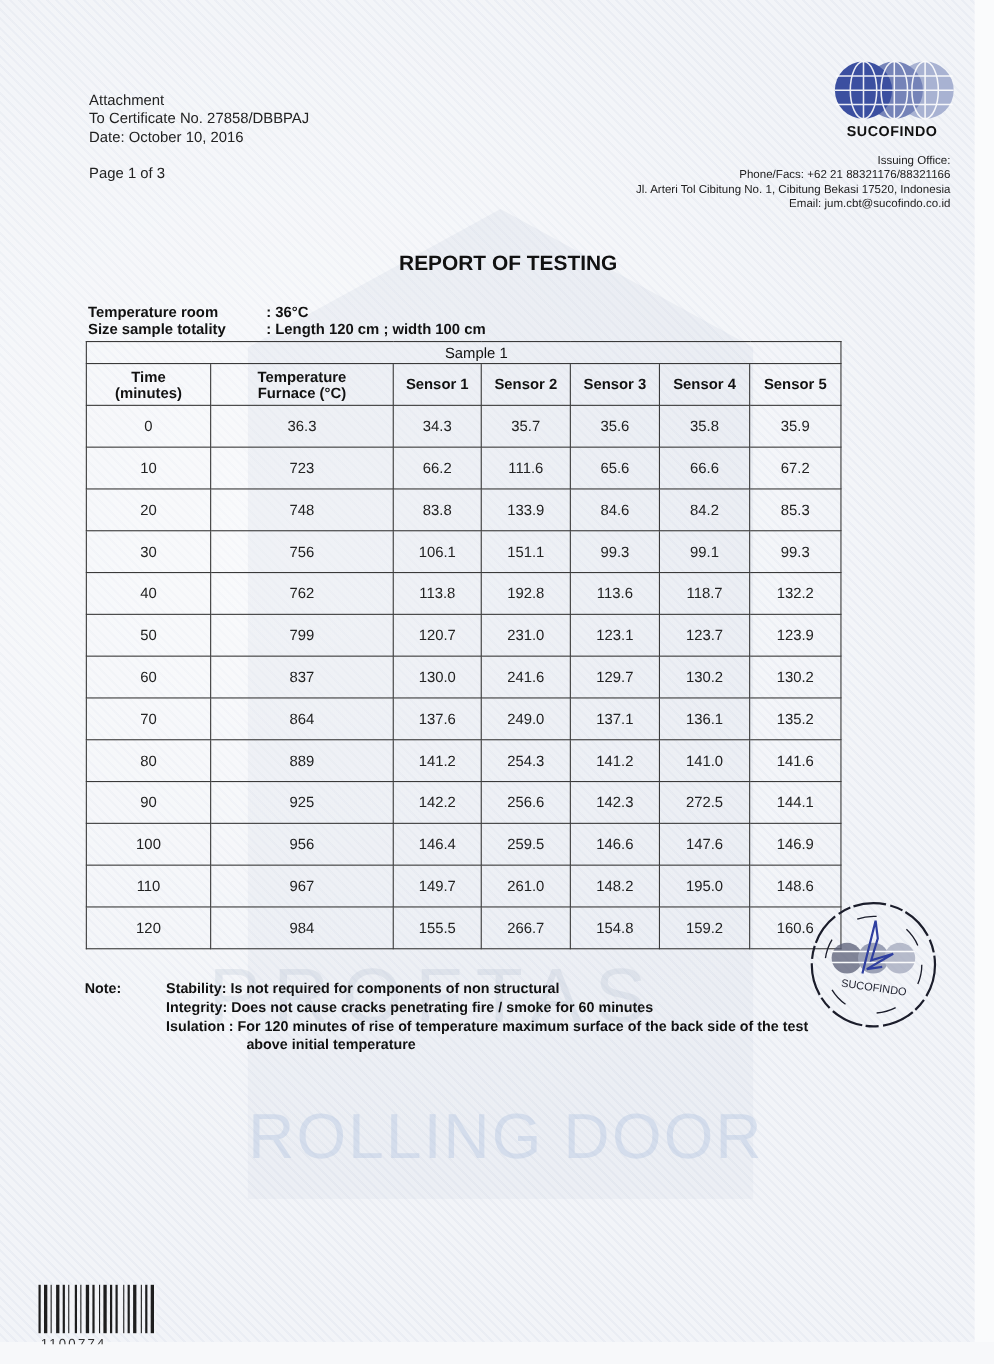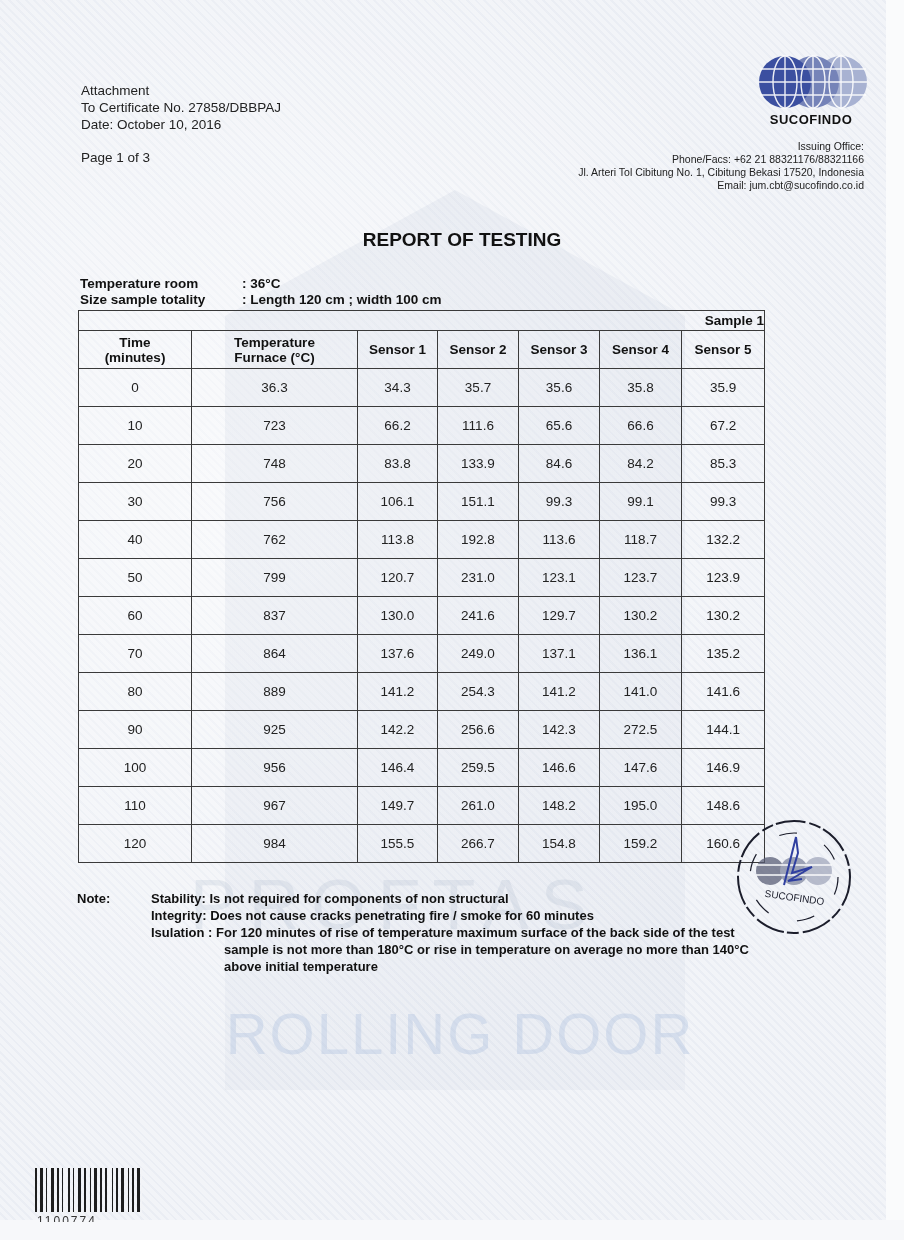--- a/index.html
+++ b/index.html
@@ -52,21 +52,21 @@
 
     .report-table {
       position: absolute; left: 78px; top: 310px; width: 686px;
       border-collapse: collapse; table-layout: fixed;
       font-size: 13.5px;
     }
     .report-table td, .report-table th {
       border: 1px solid #3a3a3a; text-align: center; vertical-align: middle; padding: 0;
     }
     .report-table th { font-weight: 700; color: #111; }
-    .report-table .sample-cell { text-align: right; padding-left: 23px; height: 20px; font-weight: 700; }
+    .report-table .sample-cell { text-align: center; padding-left: 23px; height: 20px; font-weight: 400; }
     .report-table .head-row th { height: 38px; line-height: 15px; }
     .report-table tbody td { height: 38px; color: #222; }
 
     .notes { position: absolute; left: 77px; top: 890px; font-size: 13px; font-weight: 700; line-height: 17px; color: #111; }
     .note-row { display: flex; }
     .note-label { width: 74px; }
     .note-lines .indent { padding-left: 73px; }
 
     .stamp { position: absolute; left: 722px; top: 815px; width: 140px; height: 120px; }
 
@@ -294,21 +294,20 @@
     <span>Stability: Is not required for components of non structural</span>
   </div>
   <div class="note-row">
     <span class="note-label"></span>
     <span>Integrity: Does not cause cracks penetrating fire / smoke for 60 minutes</span>
   </div>
   <div class="note-row">
     <span class="note-label"></span>
     <div class="note-lines">
       <div>Isulation : For 120 minutes of rise of temperature maximum surface of the back side of the test</div>
-      <div class="indent">sample is not more than 180°C or rise in temperature on average no more than 140°C</div>
       <div class="indent">above initial temperature</div>
     </div>
   </div>
 </div>
 
 <svg class="stamp" viewBox="0 0 140 120">
   <circle cx="72" cy="62" r="56" fill="none" stroke="#1b1d2b" stroke-width="2" stroke-dasharray="30 4 12 3"></circle>
   <circle cx="72" cy="62" r="44" fill="none" stroke="#1b1d2b" stroke-width="1.2" stroke-dasharray="18 30"></circle>
   <g opacity="0.75">
     <circle cx="48" cy="56" r="14" fill="#5a5f77"></circle>

